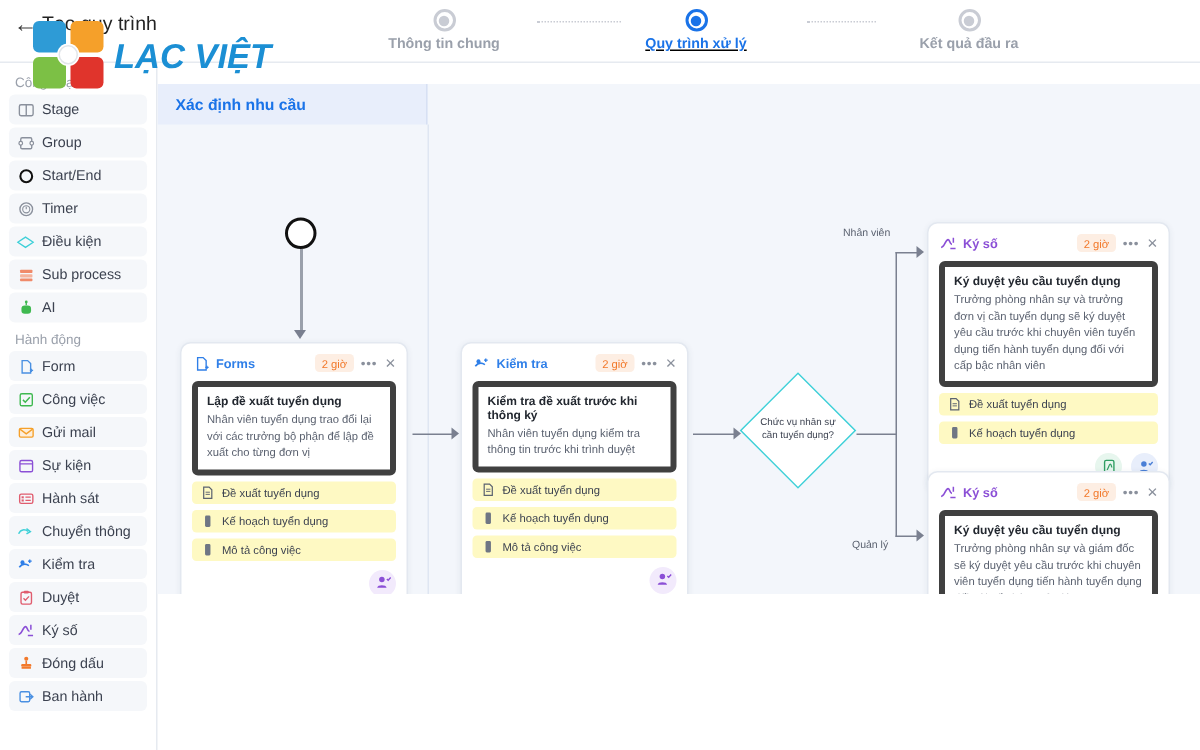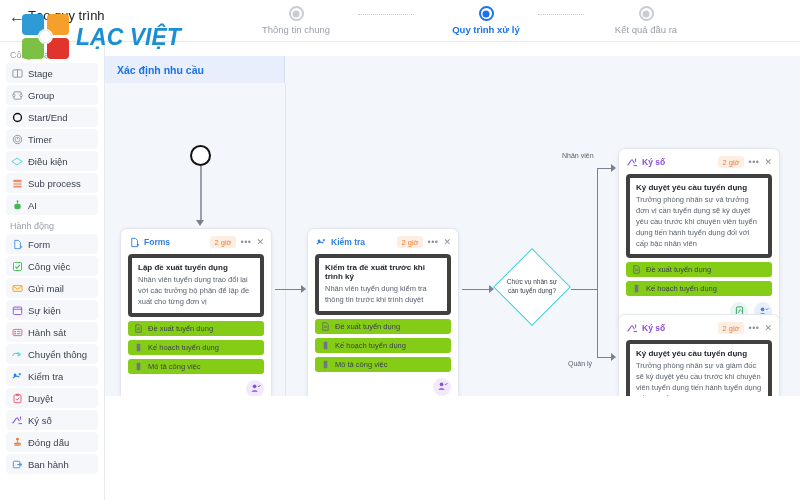--- a/index.html
+++ b/index.html
@@ -39,29 +39,29 @@
     margin: 2px auto 0; position: relative;
   }
   .step .dot::after {
     content: ""; position: absolute; left: 50%; top: 50%;
     width: 7px; height: 7px; border-radius: 50%;
     background: #c9ccd4; transform: translate(-50%, -50%);
   }
   .step.active .dot { border-color: #1a73e8; }
   .step.active .dot::after { background: #1a73e8; }
   .step .lbl {
-    margin-top: 3px; font-size: 9.5px; color: #9aa0ab; white-space: nowrap;
+    margin-top: 3px; font-size: 9.5px; color: #9aa0ab; white-space: nowrap; font-weight: bold;
   }
   .step.active .lbl { color: #1a73e8; font-weight: bold; }
   .step-line {
     position: absolute; top: 10px; height: 1px;
     border-top: 1px dotted #c9ccd4;
   }
   .step1 { left: 0; }
-  .step2 { left: 190px; }
+  .step2 { left: 168px; text-decoration: underline; }
   .step3 { left: 350px; }
   .line1 { left: 122px; width: 56px; }
   .line2 { left: 302px; width: 46px; }
 
   
   .sidebar {
     position: absolute; left: 0; top: 42px; width: 105px; height: 458px;
     background: #ffffff; border-right: 1px solid #e6eaf0;
     padding: 4px 6px 0 6px; overflow: hidden;
   }
@@ -149,21 +149,21 @@
     margin-top: 5px; border: 4px solid #404040; border-radius: 4px;
     padding: 5px 6px;
   }
   .card-body .bt {
     font-size: 8px; font-weight: bold; color: #22272f; margin-bottom: 3px;
   }
   .card-body .bd {
     font-size: 7.5px; color: #5b6270; line-height: 1.45;
   }
   .attach {
-    margin-top: 4px; height: 15px; background: #84cc16; border-radius: 3px;
+    margin-top: 4px; height: 15px; background: #fef9c3; border-radius: 3px;
     display: flex; align-items: center; padding: 0 6px; gap: 5px;
   }
   .attach .a-ico {
     width: 9px; height: 9px; flex: 0 0 9px;
     display: flex; align-items: center; justify-content: center;
   }
   .attach .a-txt { font-size: 7.5px; color: #3c4250; white-space: nowrap; }
   .card-foot {
     margin-top: 6px; display: flex; justify-content: flex-end;
     align-items: center; gap: 6px;
@@ -537,21 +537,21 @@
               <path d="M8.3 3.4 L11 3.4 M9.6 2.1 L9.6 4.8" stroke="#2f7fe8" stroke-width="1"></path>
             </svg>
         </span>
         <span class="c-title cyan">Kiểm tra</span>
         <span class="spacer"></span>
         <span class="badge">2 giờ</span>
         <span class="dots-btn">•••</span>
         <span class="close-btn">✕</span>
       </div>
       <div class="card-body">
-        <div class="bt">Kiểm tra đề xuất trước khi trình ký</div>
+        <div class="bt">Kiểm tra đề xuất trước khi thông ký</div>
         <div class="bd">Nhân viên tuyển dụng kiểm tra thông tin trước khi trình duyệt</div>
       </div>
       <div class="attach">
         <span class="a-ico">
           <svg width="9" height="9" viewBox="0 0 10 10">
               <path d="M2 0.8 h4 l2 2 V9.2 H2 Z" fill="none" stroke="#5b6270" stroke-width="0.9"></path>
               <path d="M3.4 4.6 h3.2 M3.4 6.2 h3.2" stroke="#5b6270" stroke-width="0.7"></path>
             </svg>
         </span>
         <span class="a-txt">Đề xuất tuyển dụng</span>

